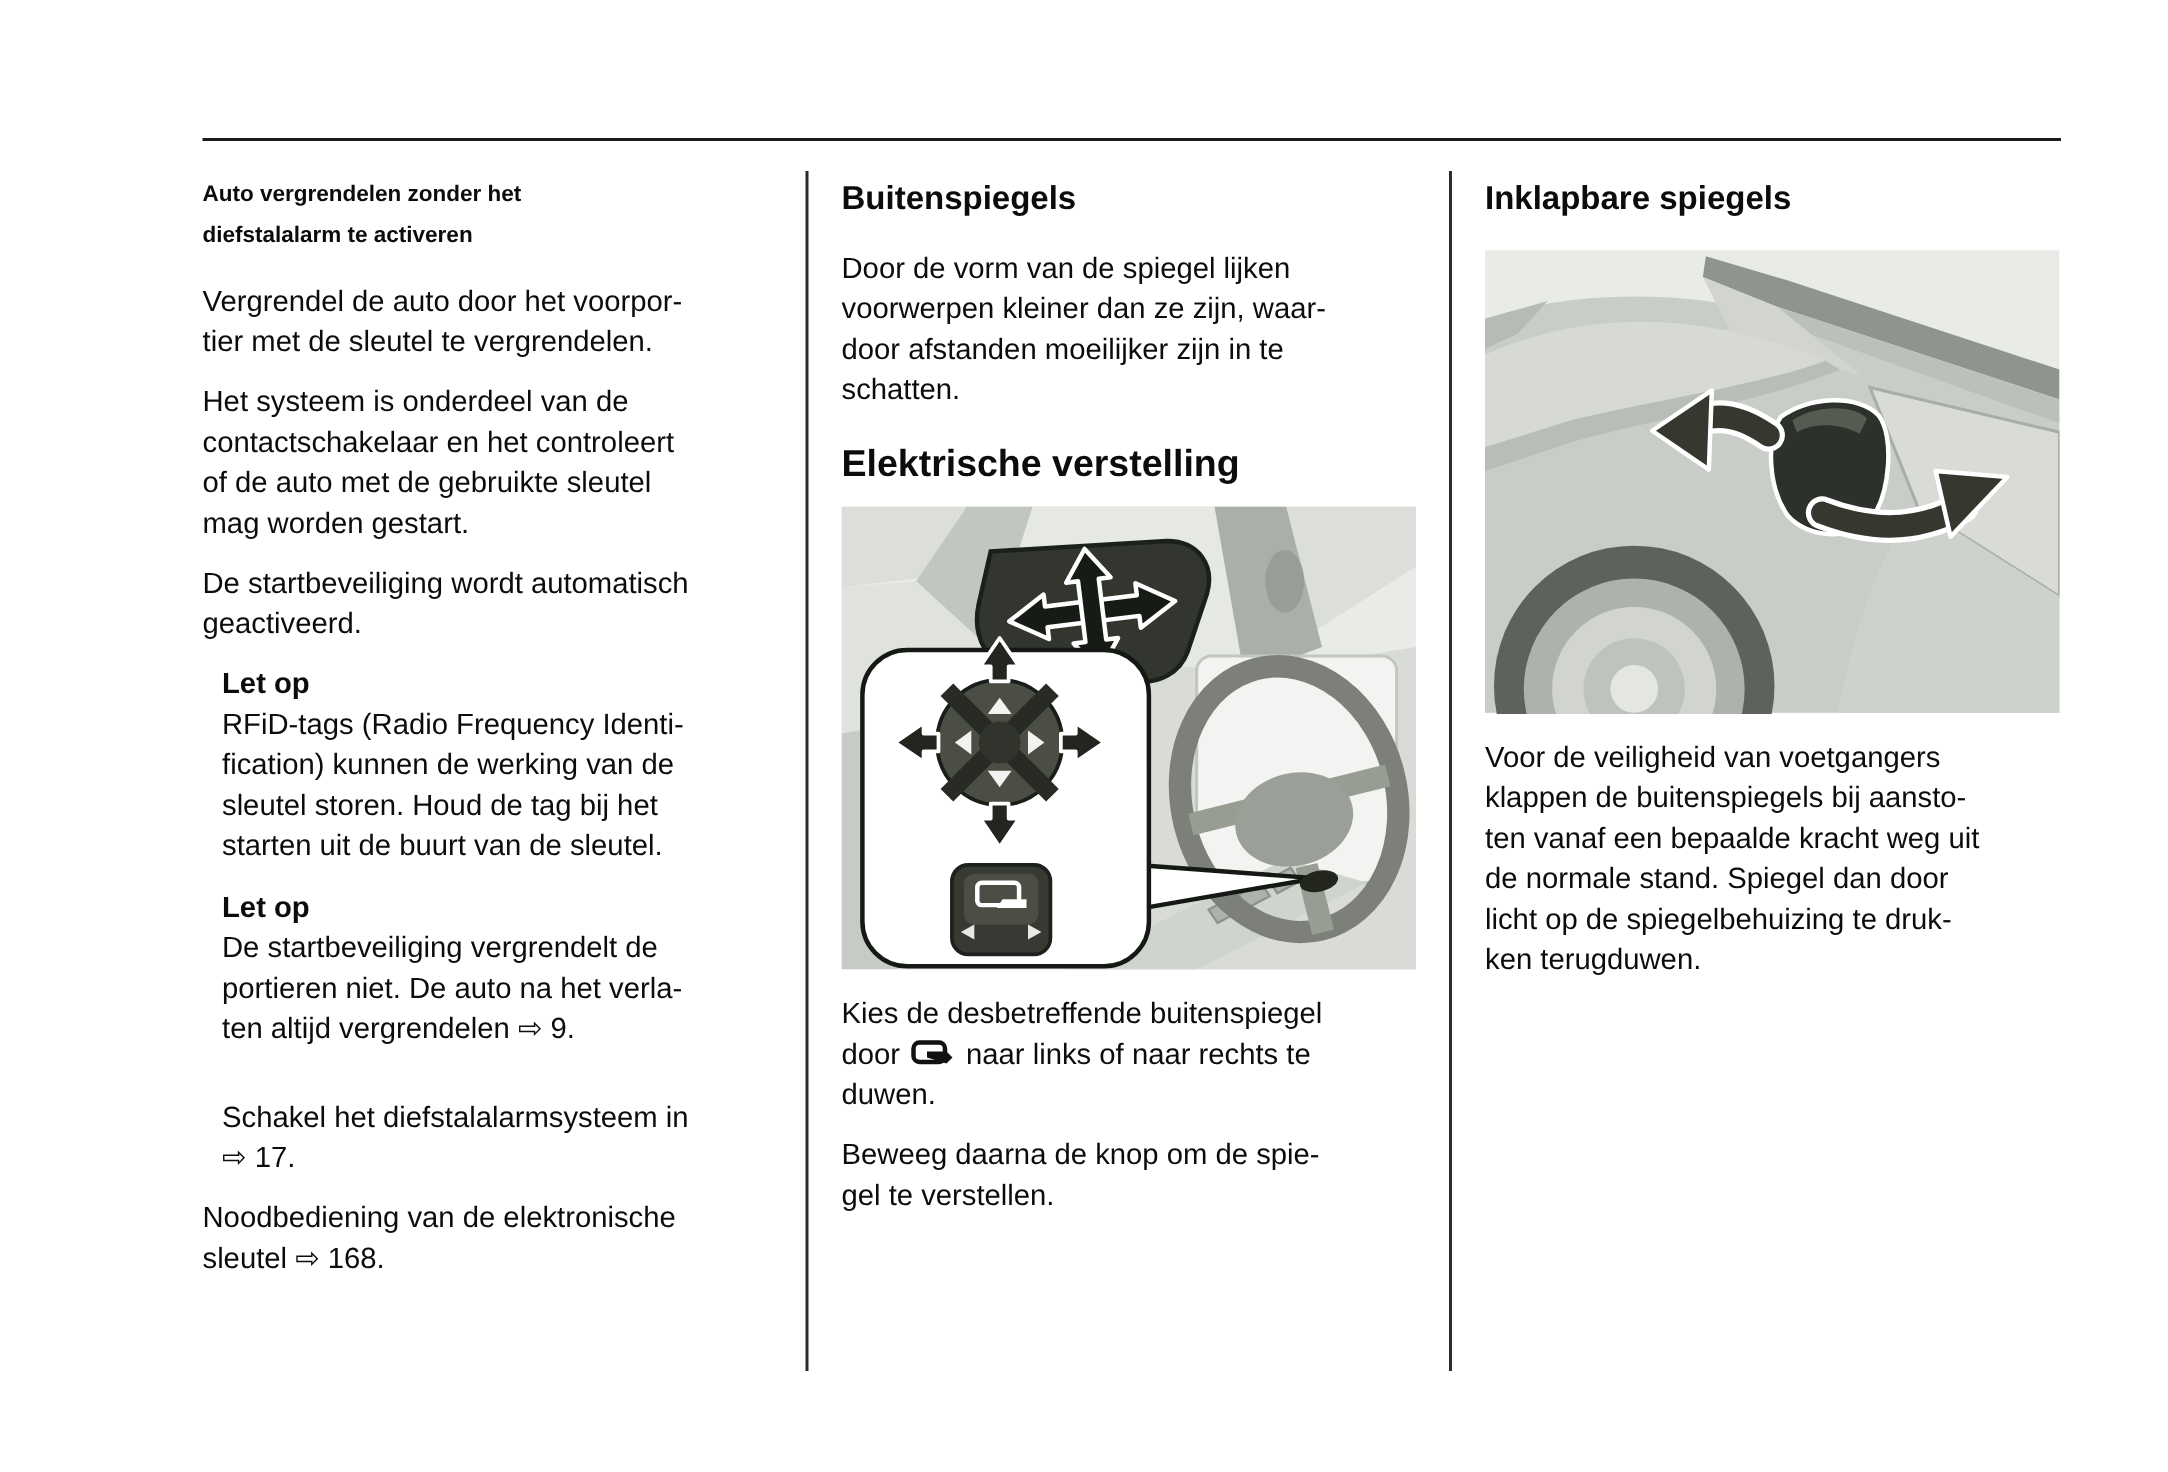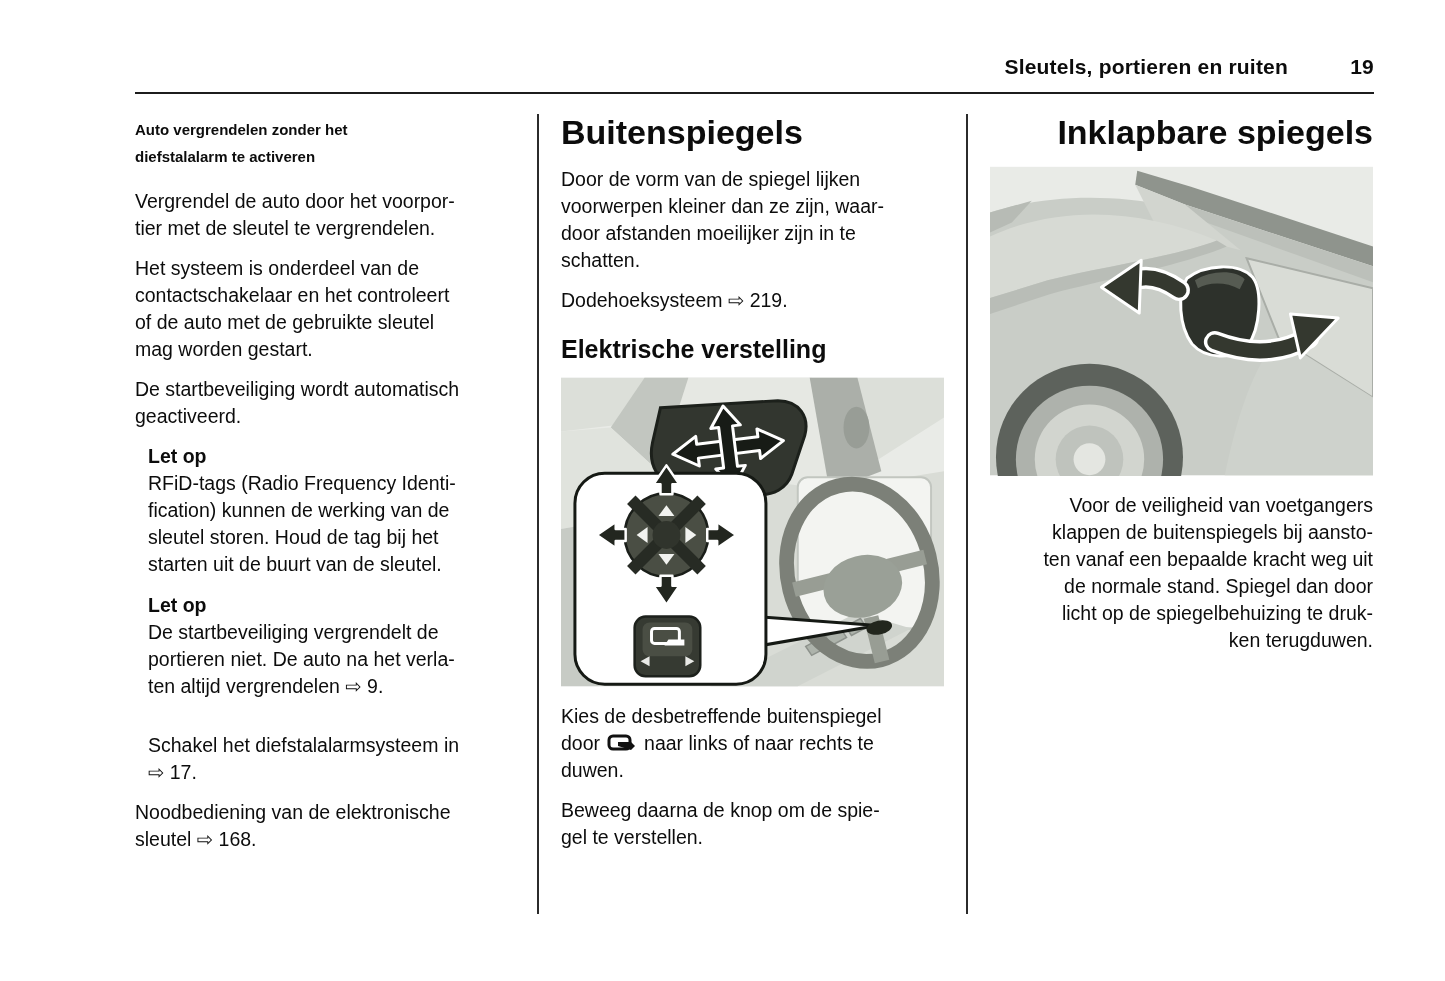--- a/index.html
+++ b/index.html
@@ -27,29 +27,29 @@
   }
 
   
   .columns {
     position:absolute; left:135px; top:112px; width:1239px;
     display:flex; align-items:flex-start;
   }
   .col { font-size:19.5px; line-height:27px; }
   .col-left  { width:380px; }
   .col-mid   { width:383px; }
-  .col-right { width:383px;text-align:right; }
+  .col-right { width:383px; }
   .vrule {
     width:2px; height:800px; background:#2b2b2b;
     flex-shrink:0; margin:2px 22px 0 22px;
   }
 
   p, h1, h2, h3 { white-space:pre-line; }
   .col p { margin:0 0 13px 0; }
-  h1 { font-size:34px; line-height:36px; font-weight:bold; margin:2px 0 16px 0; }
+  h1 { font-size:22px; line-height:36px; font-weight:bold; margin:2px 0 16px 0; }
   h2 { font-size:25px; line-height:31px; font-weight:bold; margin:20px 0 12px 0; }
   h2.first { margin-top:6px; }
   h3 { font-size:15px; line-height:27px; font-weight:bold; margin:4px 0 18px 0; }
 
   .note { margin:0 0 14px 13px; }
   .note .note-label { font-weight:bold; margin:0; }
   .note .note-body  { margin:0; }
   p.indent { margin-left:13px;margin-top:32px; }
 
   figure { margin:0; }
@@ -61,24 +61,20 @@
 
   .inline-icon {
     display:inline-block; vertical-align:-3px; margin:0 7px;
   }
 </style>
 </head>
 <body>
 
 <div class="page">
 
-  <header class="pageheader">
-    <span class="chapter">Sleutels, portieren en ruiten</span>
-    <span class="pagenum">19</span>
-  </header>
   <div class="header-rule"></div>
 
   <main class="columns">
 
     <section class="col col-left">
       <h3>Auto vergrendelen zonder het
 diefstalalarm te activeren</h3>
       <p>Vergrendel de auto door het voorpor-
 tier met de sleutel te vergrendelen.</p>
 
@@ -111,21 +107,20 @@
     </section>
 
     <div class="vrule"></div>
 
     <section class="col col-mid">
       <h1>Buitenspiegels</h1>
       <p>Door de vorm van de spiegel lijken
 voorwerpen kleiner dan ze zijn, waar-
 door afstanden moeilijker zijn in te
 schatten.</p>
-      <p>Dodehoeksysteem ⇨ 219.</p>
 
       <h2>Elektrische verstelling</h2>
 
       <figure class="illustration">
         <svg viewBox="0 0 385 310" xmlns="http://www.w3.org/2000/svg">
           <rect width="385" height="310" fill="#e9ebe7"></rect>
 
           <path d="M0,0 H385 V40 L272,112 L96,92 L52,48 L0,54 Z" fill="#dcdfd9"></path>
           <polygon points="126,0 252,0 272,112 96,92" fill="#e6e8e3"></polygon>
 

